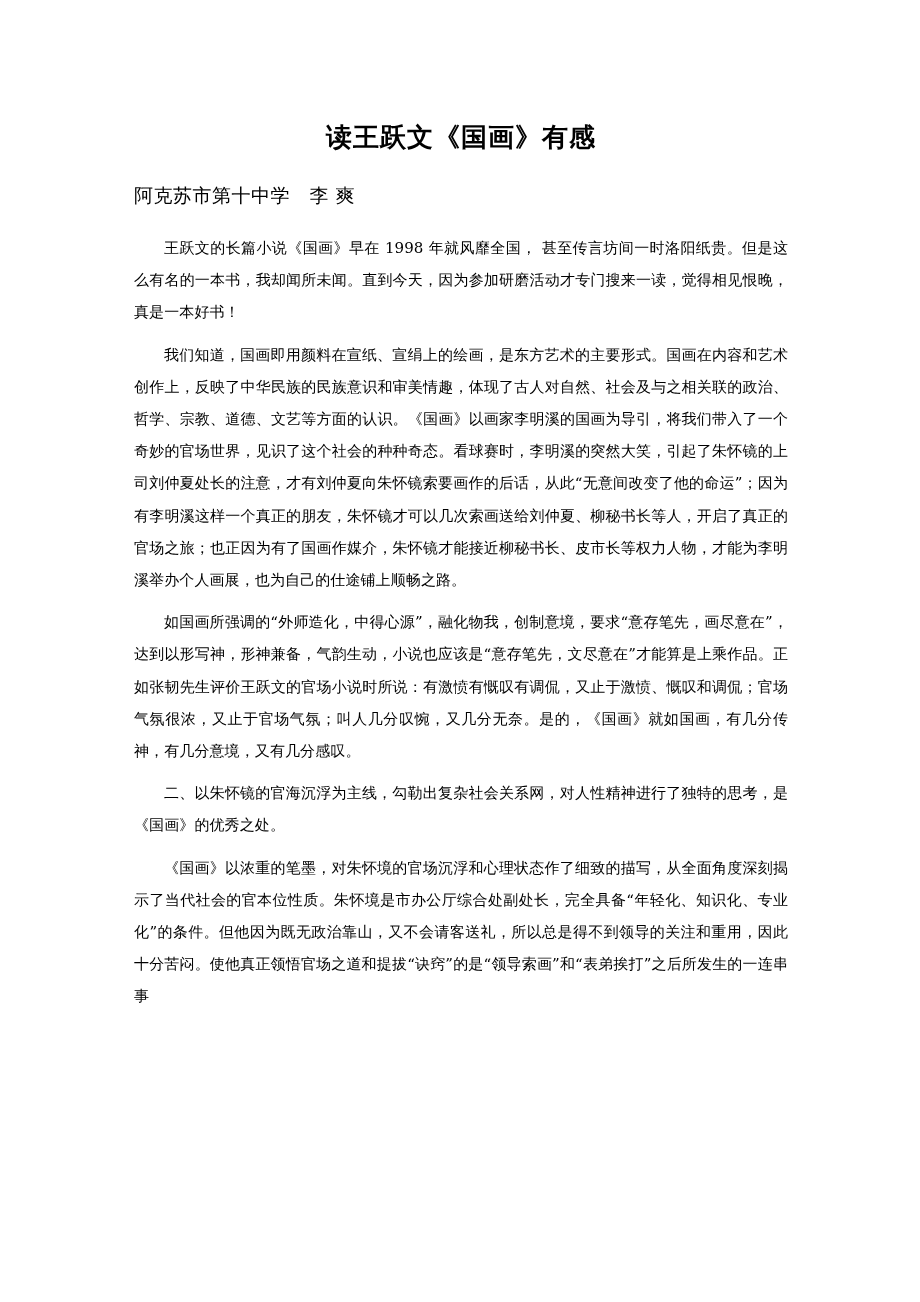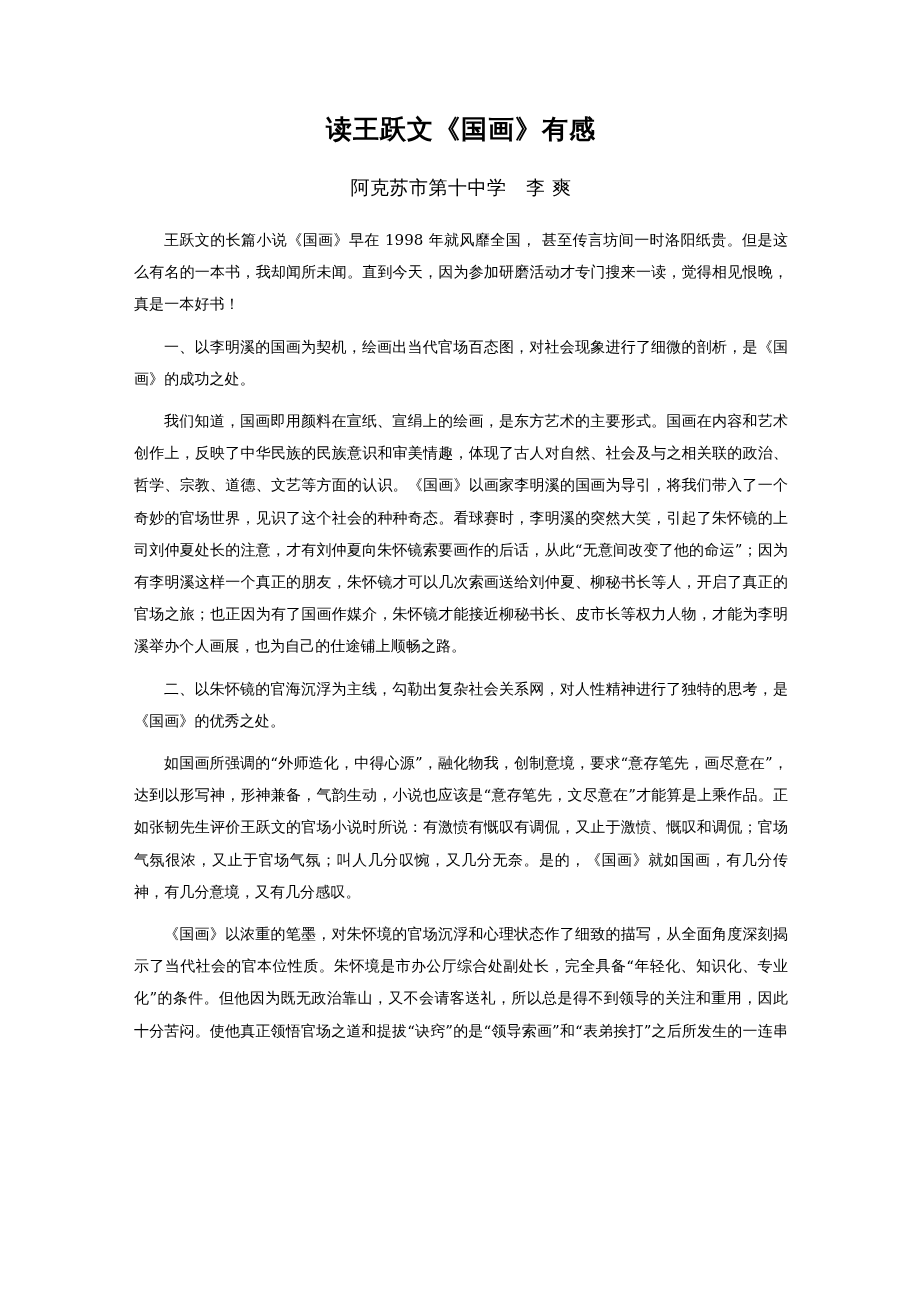--- a/index.html
+++ b/index.html
@@ -10,21 +10,21 @@
   }
   body {
     font-family: "DejaVu Serif", "Liberation Serif", serif;
     color: #000000;
     -webkit-font-smoothing: antialiased;
   }
   .page {
     position: relative;
     width: 920px;
     height: 1054px;
-    margin: 0 auto;
+    margin: 8px auto;
     background: #ffffff;
     overflow: hidden;
     box-sizing: border-box;
   }
   .content {
     position: absolute;
     left: 134px;
     top: 0;
     width: 654px;
   }
@@ -34,21 +34,21 @@
     text-align: center;
     letter-spacing: 1px;
     line-height: 34px;
     margin: 0;
     padding-top: 112px;
     white-space: pre;
   }
   .doc-byline {
     font-size: 19px;
     font-weight: normal;
-    text-align: center;
+    text-align: left;
     line-height: 30px;
     margin: 0;
     padding-top: 26px;
     letter-spacing: 0.5px;
     white-space: pre;
   }
   .body-block {
     padding-top: 22px;
   }
   p.para {
@@ -70,21 +70,20 @@
 
 <div class="page">
   <div class="content">
 
     <h1 class="doc-title">读王跃文《国画》有感</h1>
 
     <div class="doc-byline">阿克苏市第十中学　李 爽</div>
 
     <div class="body-block">
       <p class="para">王跃文的长篇小说《国画》早在 1998 年就风靡全国， 甚至传言坊间一时洛阳纸贵。但是这么有名的一本书，我却闻所未闻。直到今天，因为参加研磨活动才专门搜来一读，觉得相见恨晚，真是一本好书！</p>
-      <p class="para">一、以李明溪的国画为契机，绘画出当代官场百态图，对社会现象进行了细微的剖析，是《国画》的成功之处。</p>
       <p class="para">我们知道，国画即用颜料在宣纸、宣绢上的绘画，是东方艺术的主要形式。国画在内容和艺术创作上，反映了中华民族的民族意识和审美情趣，体现了古人对自然、社会及与之相关联的政治、哲学、宗教、道德、文艺等方面的认识。《国画》以画家李明溪的国画为导引，将我们带入了一个奇妙的官场世界，见识了这个社会的种种奇态。看球赛时，李明溪的突然大笑，引起了朱怀镜的上司刘仲夏处长的注意，才有刘仲夏向朱怀镜索要画作的后话，从此“无意间改变了他的命运”；因为有李明溪这样一个真正的朋友，朱怀镜才可以几次索画送给刘仲夏、柳秘书长等人，开启了真正的官场之旅；也正因为有了国画作媒介，朱怀镜才能接近柳秘书长、皮市长等权力人物，才能为李明溪举办个人画展，也为自己的仕途铺上顺畅之路。</p>
+      <p class="para">如国画所强调的“外师造化，中得心源”，融化物我，创制意境，要求“意存笔先，画尽意在”，达到以形写神，形神兼备，气韵生动，小说也应该是“意存笔先，文尽意在”才能算是上乘作品。正如张韧先生评价王跃文的官场小说时所说：有激愤有慨叹有调侃，又止于激愤、慨叹和调侃；官场气氛很浓，又止于官场气氛；叫人几分叹惋，又几分无奈。是的，《国画》就如国画，有几分传神，有几分意境，又有几分感叹。</p>
       <p class="para">二、以朱怀镜的官海沉浮为主线，勾勒出复杂社会关系网，对人性精神进行了独特的思考，是《国画》的优秀之处。</p>
-      <p class="para">如国画所强调的“外师造化，中得心源”，融化物我，创制意境，要求“意存笔先，画尽意在”，达到以形写神，形神兼备，气韵生动，小说也应该是“意存笔先，文尽意在”才能算是上乘作品。正如张韧先生评价王跃文的官场小说时所说：有激愤有慨叹有调侃，又止于激愤、慨叹和调侃；官场气氛很浓，又止于官场气氛；叫人几分叹惋，又几分无奈。是的，《国画》就如国画，有几分传神，有几分意境，又有几分感叹。</p>
       <p class="para">《国画》以浓重的笔墨，对朱怀境的官场沉浮和心理状态作了细致的描写，从全面角度深刻揭示了当代社会的官本位性质。朱怀境是市办公厅综合处副处长，完全具备“年轻化、知识化、专业化”的条件。但他因为既无政治靠山，又不会请客送礼，所以总是得不到领导的关注和重用，因此十分苦闷。使他真正领悟官场之道和提拔“诀窍”的是“领导索画”和“表弟挨打”之后所发生的一连串事</p>
     </div>
 
   </div>
 </div>
 
 </body></html>

